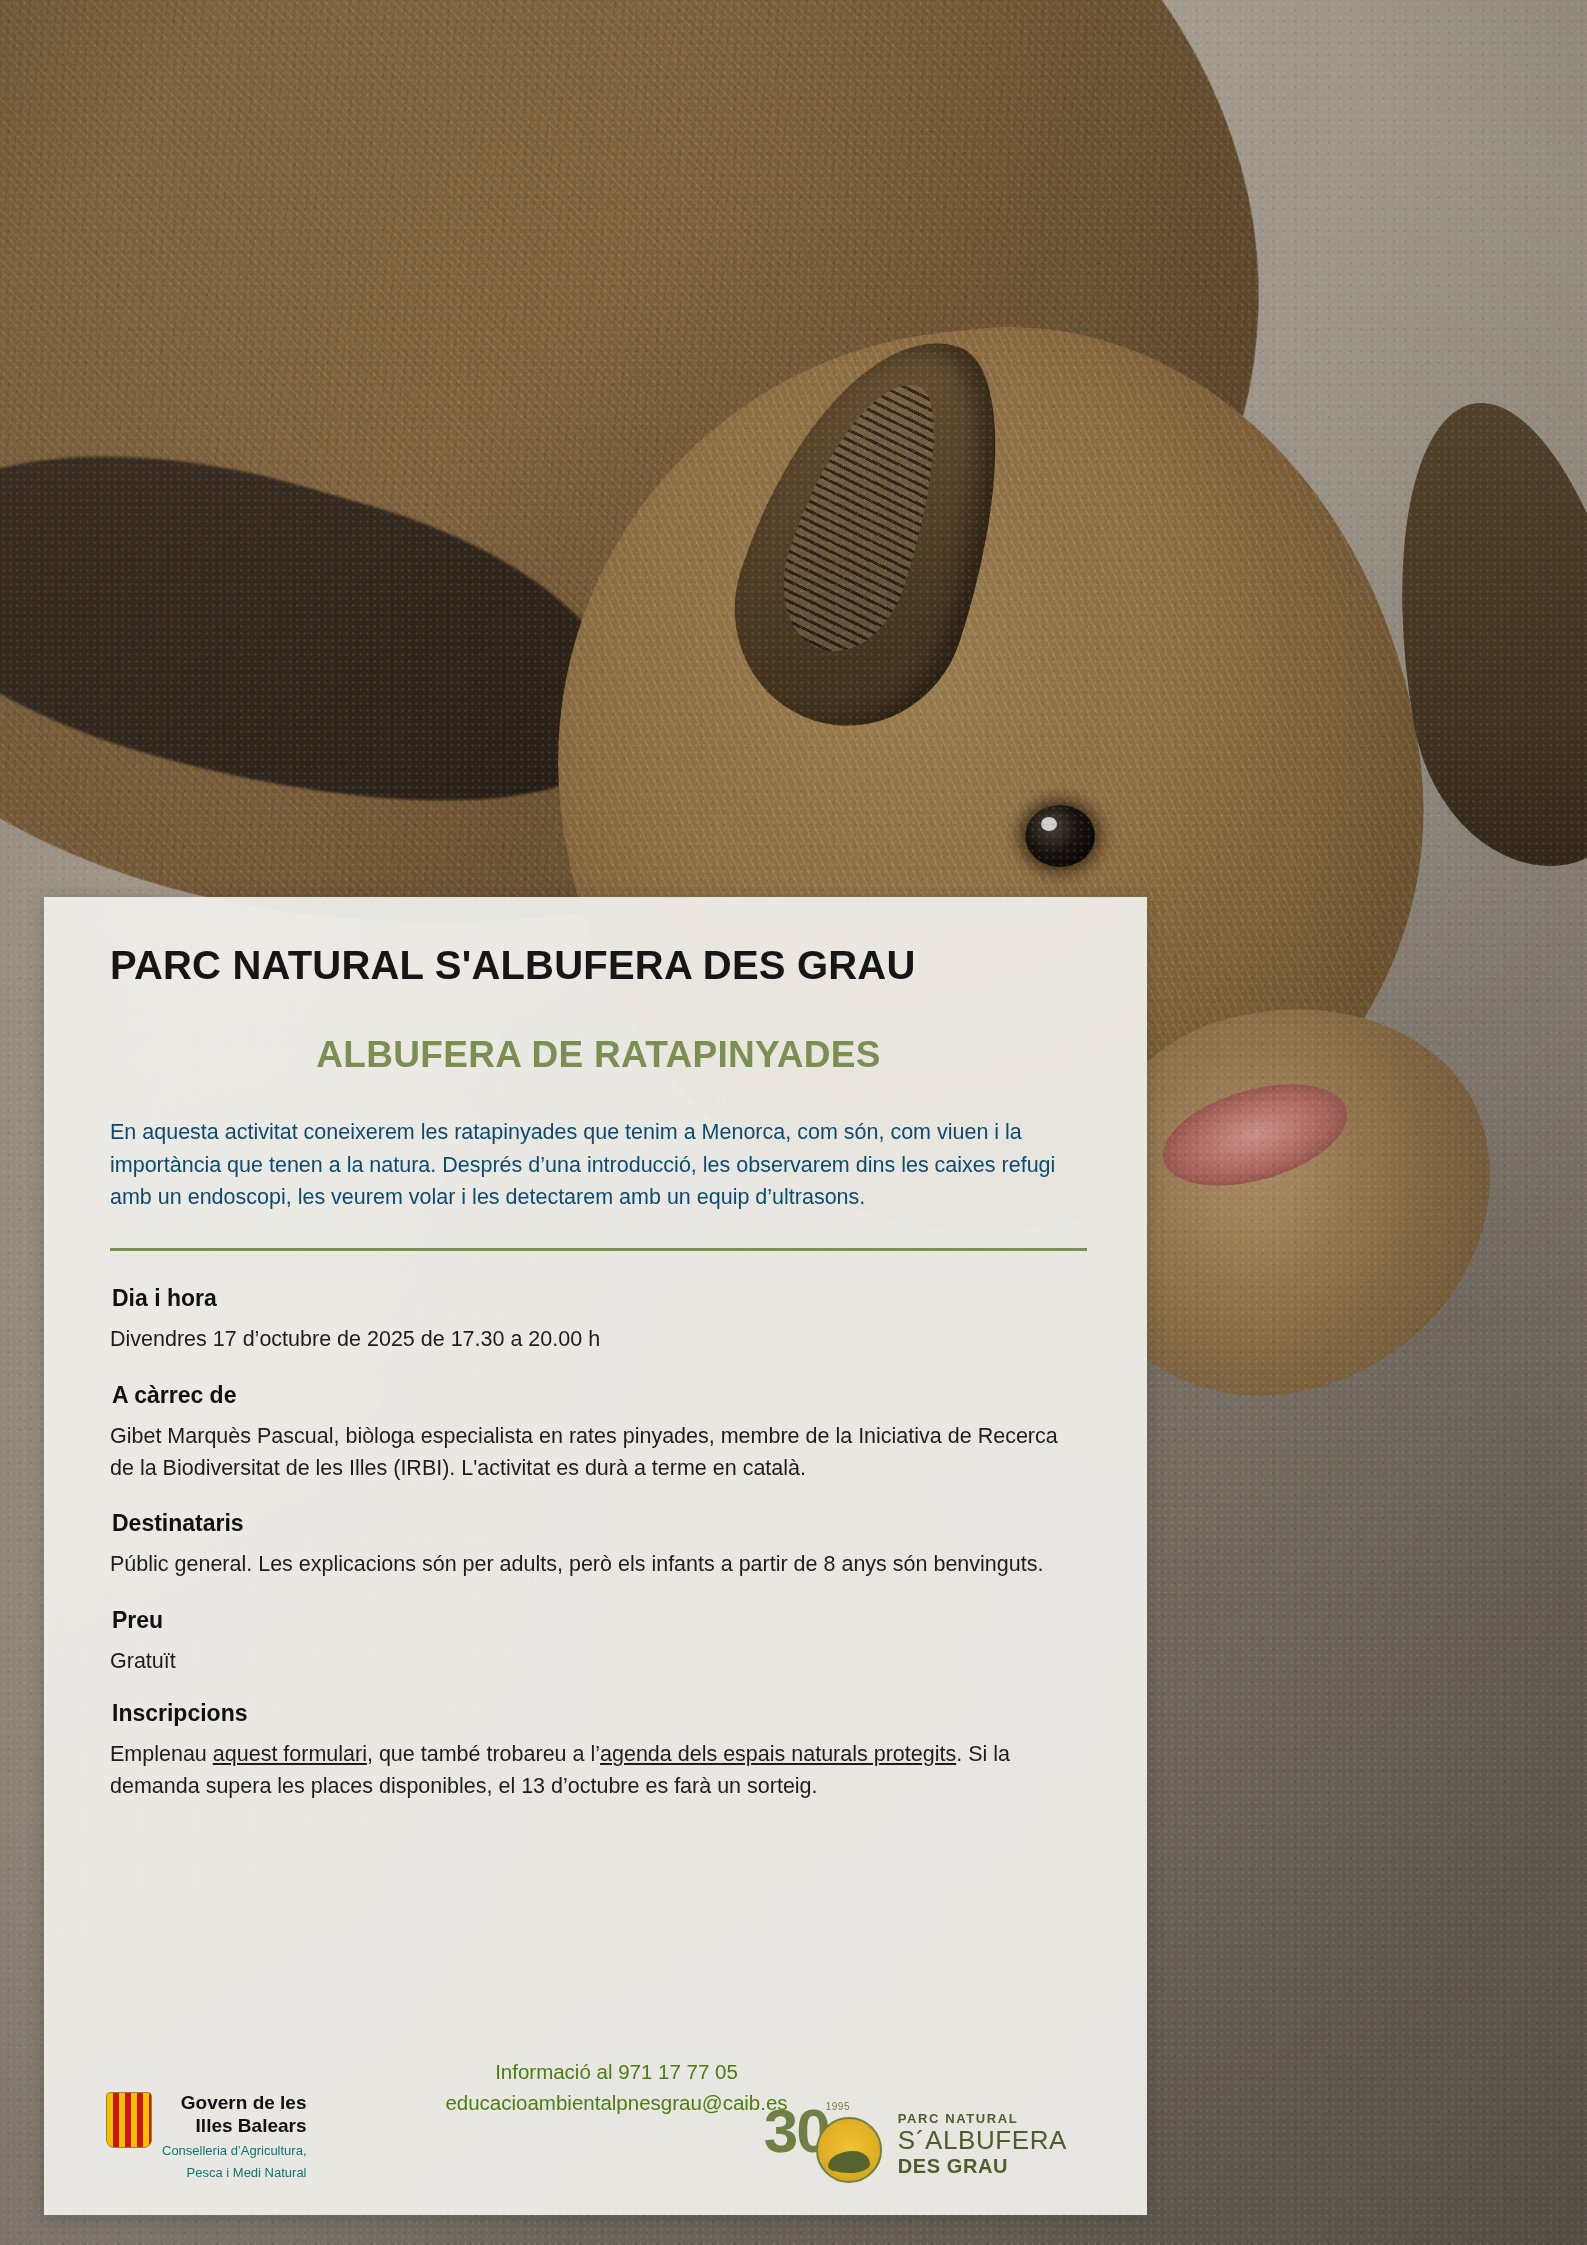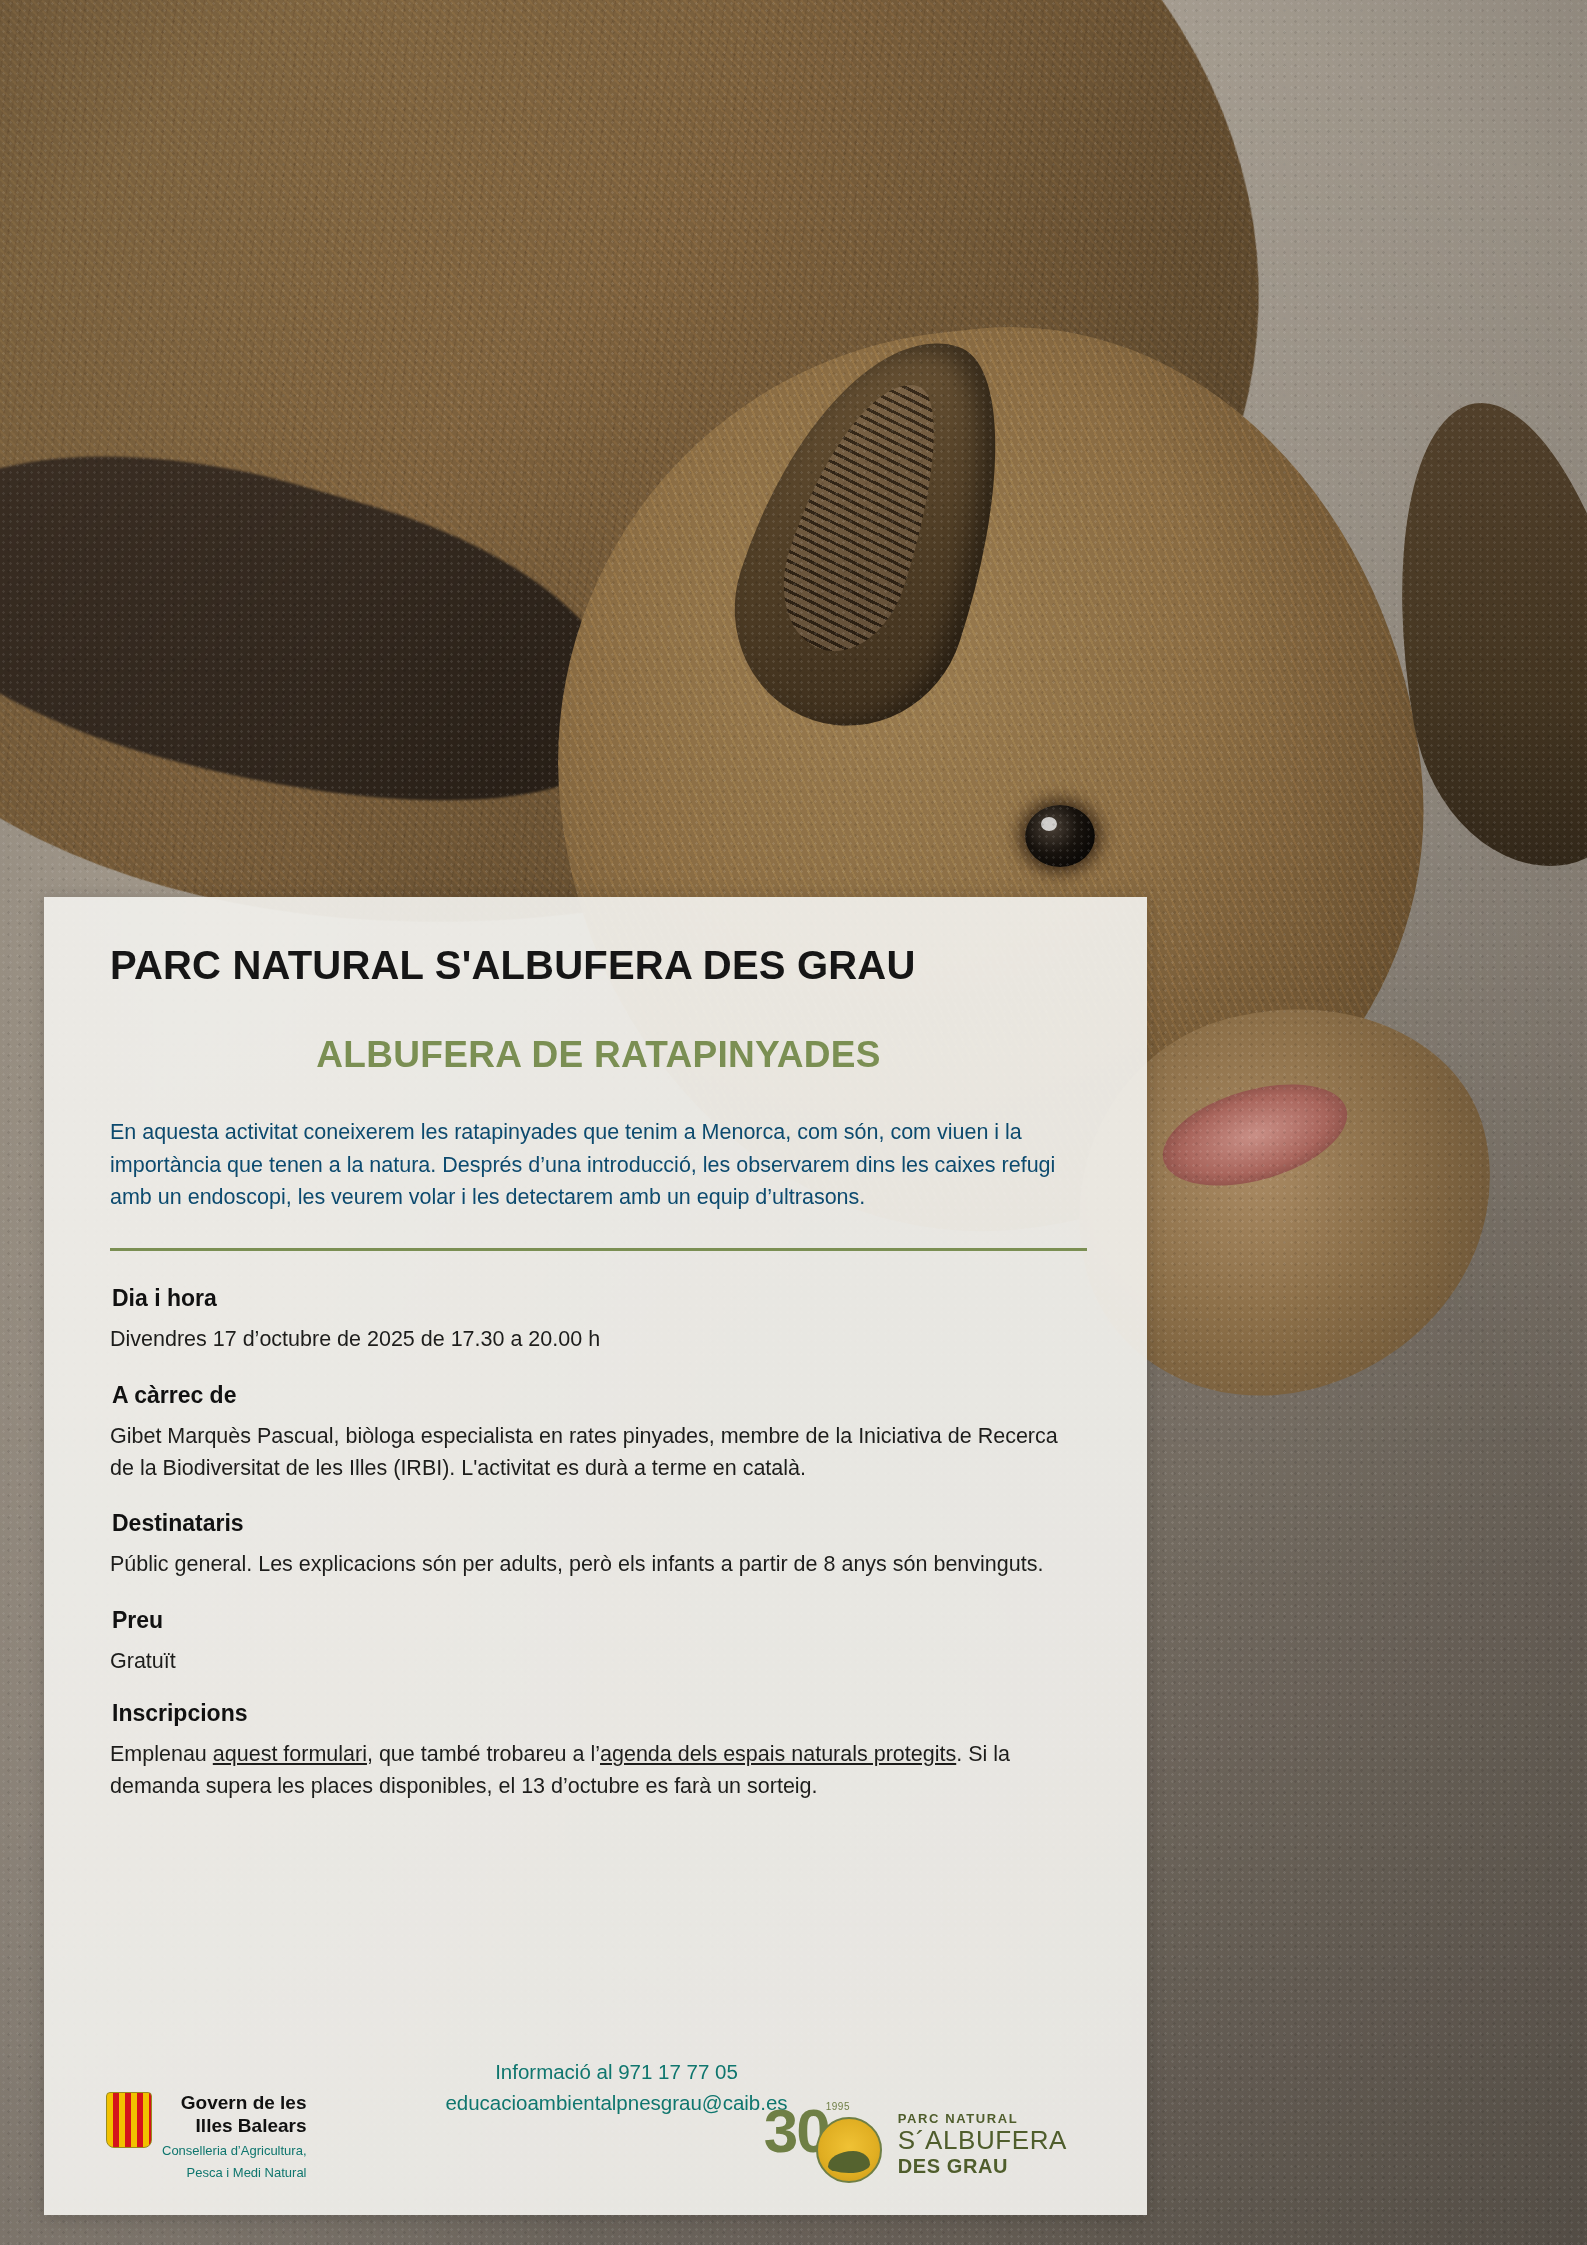--- a/index.html
+++ b/index.html
@@ -238,21 +238,21 @@
     height: 172px;
   }
   .contact {
     position: absolute;
     left: 0;
     right: 0;
     top: 14px;
     text-align: center;
     font-size: 20.5px;
     line-height: 1.5;
-    color: #0f766e;
+    color: #4d7c0f;
     padding-left: 42px;
   }
   .gov-logo {
     position: absolute;
     left: 62px;
     bottom: 34px;
     display: flex;
     align-items: flex-start;
     gap: 10px;
     text-align: right;

